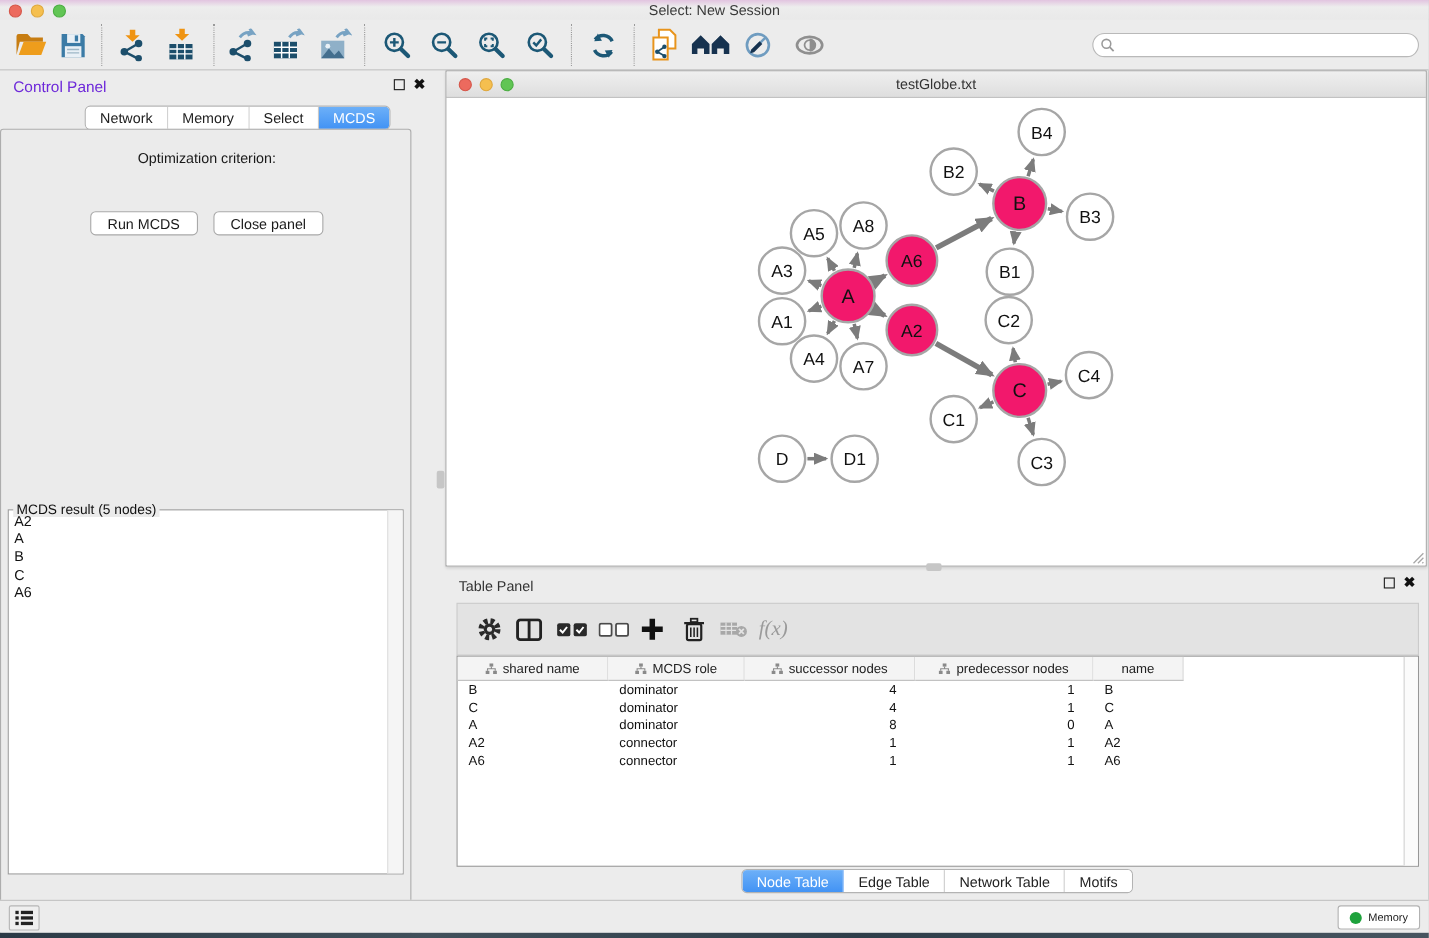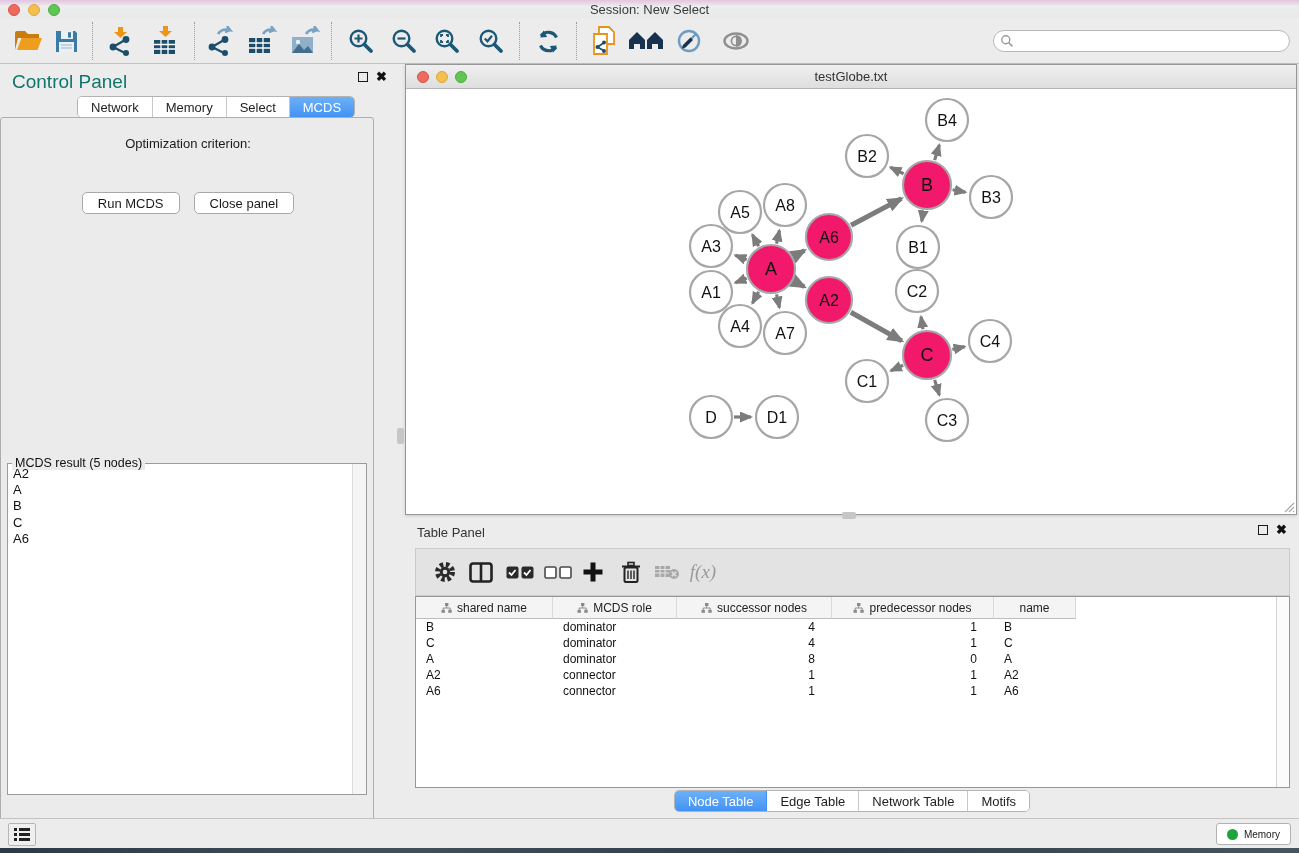--- a/index.html
+++ b/index.html
@@ -22,21 +22,21 @@
     background:#ececec; border-bottom:1px solid #c2c2c2; }
   .tb-btn { position:absolute; top:5px; width:40px; height:36px; display:flex;
     align-items:center; justify-content:center; cursor:default; }
   .tb-sep { position:absolute; top:4px; height:38px; border-left:1px dotted #9a9a9a; }
   .searchbox { position:absolute; left:993px; top:12px; width:297px; height:22px;
     background:#fff; border:1px solid #b9b9b9; border-radius:11px;
     display:flex; align-items:center; padding-left:6px; }
   .searchbox input { border:none; outline:none; flex:1; font-size:12px; height:18px;
     font-family:"Liberation Sans", sans-serif; background:transparent; }
   
-  .cp-title { position:absolute; left:12px; top:71px; font-size:19px; color:#0f766e; }
+  .cp-title { position:absolute; left:12px; top:71px; font-size:14px; color:#6d28d9; }
   .panel-btns { position:absolute; top:72px; display:flex; gap:8px; align-items:center; }
   .float-box { width:10px; height:10px; border:1.6px solid #1a1a1a; display:inline-block; }
   .close-x { font-size:13px; font-weight:bold; color:#111; line-height:10px; }
   .segmented { position:absolute; display:inline-flex; border:1px solid #b3b3b3;
     border-radius:5px; overflow:hidden; background:#fff; height:22px; }
   .segmented .seg { padding:3px 13px 0 13px; font-size:13px; color:#222; background:#fff;
     border-right:1px solid #c8c8c8; height:22px; }
   .segmented .seg:last-child { border-right:none; }
   .segmented .seg.active { background:linear-gradient(#6db0f8,#3e90f4); color:#fff;
     border-right-color:#3e90f4; }
@@ -119,21 +119,21 @@
 </style>
 </head>
 <body>
 
 <div class="app">
 
   <div class="titlebar">
     <span class="tl r"></span>
     <span class="tl y"></span>
     <span class="tl g"></span>
-    <div class="title">Session: New Select</div>
+    <div class="title">Select: New Session</div>
   </div>
 
   <div class="toolbar">
     <div class="tb-btn" style="left:8px">
       <svg width="32" height="28" viewBox="0 0 32 28">
         <path d="M3 23 V6 q0-2 2-2 h8 l3 3 h11 v4 H6" fill="#c77d12"></path>
         <path d="M5 23 L9.5 11 H30 L25.5 23 Z" fill="#ee9d1c"></path>
       </svg>
     </div>
     <div class="tb-btn" style="left:46px">

